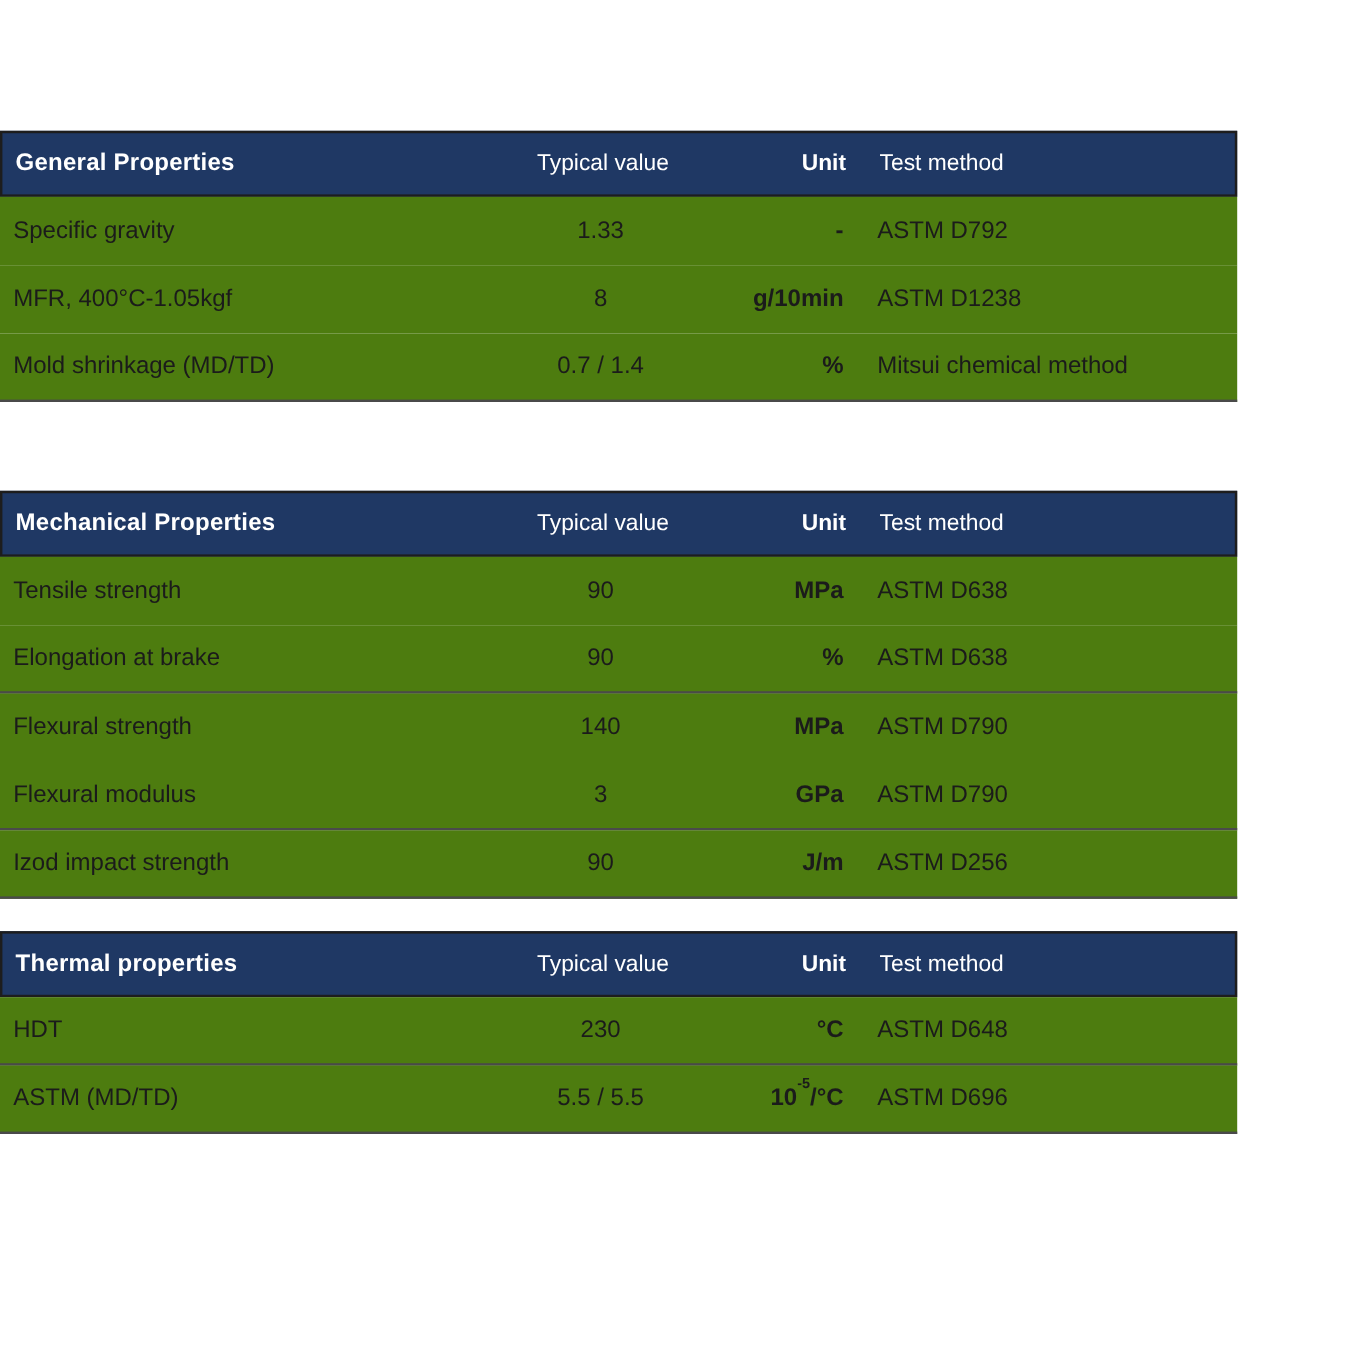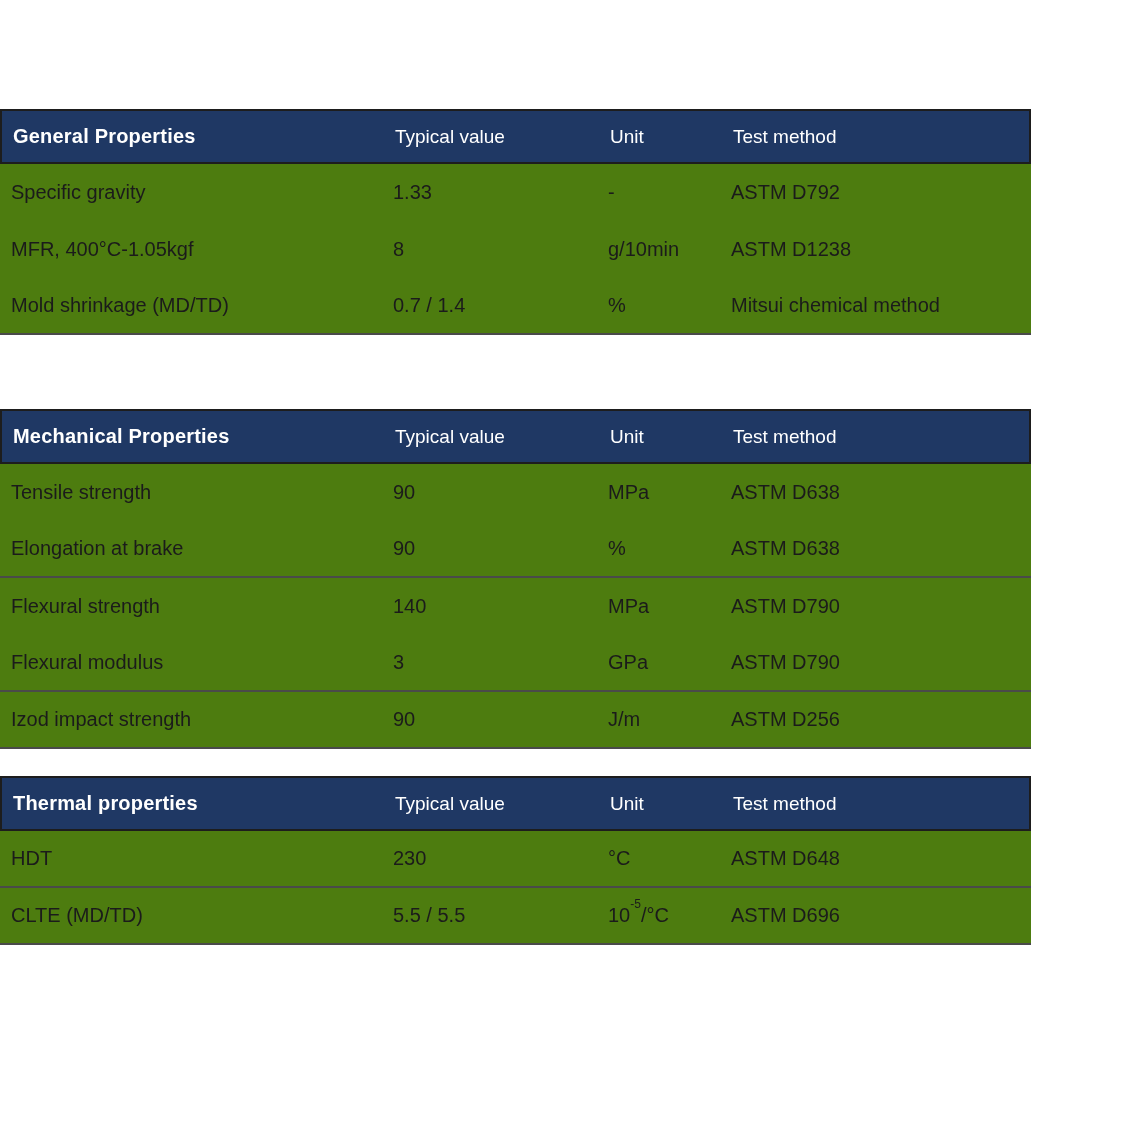--- a/index.html
+++ b/index.html
@@ -27,22 +27,22 @@
   .thead{
     display:flex;
     align-items:center;
     height:55px;
     background:var(--navy);
     color:var(--header-text);
     border:2px solid var(--navy-border);
   }
   .cell{flex:none;}
   .c-prop{width:393px;padding-left:11px;}
-  .c-val{width:215px;text-align:left;}
-  .c-unit{width:95px;text-align:left;}
+  .c-val{width:215px;text-align:center;}
+  .c-unit{width:95px;text-align:right;font-weight:bold;}
   .c-method{width:328px;padding-left:28px;}
   .thead .c-prop{
     font-weight:bold;
     font-size:20px;
     letter-spacing:0.2px;
   }
   .thead .c-val,.thead .c-unit,.thead .c-method{
     font-size:19px;
   }
   .row{
@@ -140,20 +140,20 @@
       <div class="cell c-method">Test method</div>
     </header>
     <div class="tbody">
         <div class="row divider">
     <div class="cell c-prop">HDT</div>
     <div class="cell c-val">230</div>
     <div class="cell c-unit">°C</div>
     <div class="cell c-method">ASTM D648</div>
   </div>
         <div class="row divider">
-    <div class="cell c-prop">CLTE (MD/TD)</div>
+    <div class="cell c-prop">ASTM (MD/TD)</div>
     <div class="cell c-val">5.5 / 5.5</div>
     <div class="cell c-unit"><span>10</span><sup>-5</sup><span>/°C</span></div>
     <div class="cell c-method">ASTM D696</div>
   </div>
       </div>
   </section>
   </div>
 
 </body></html>

